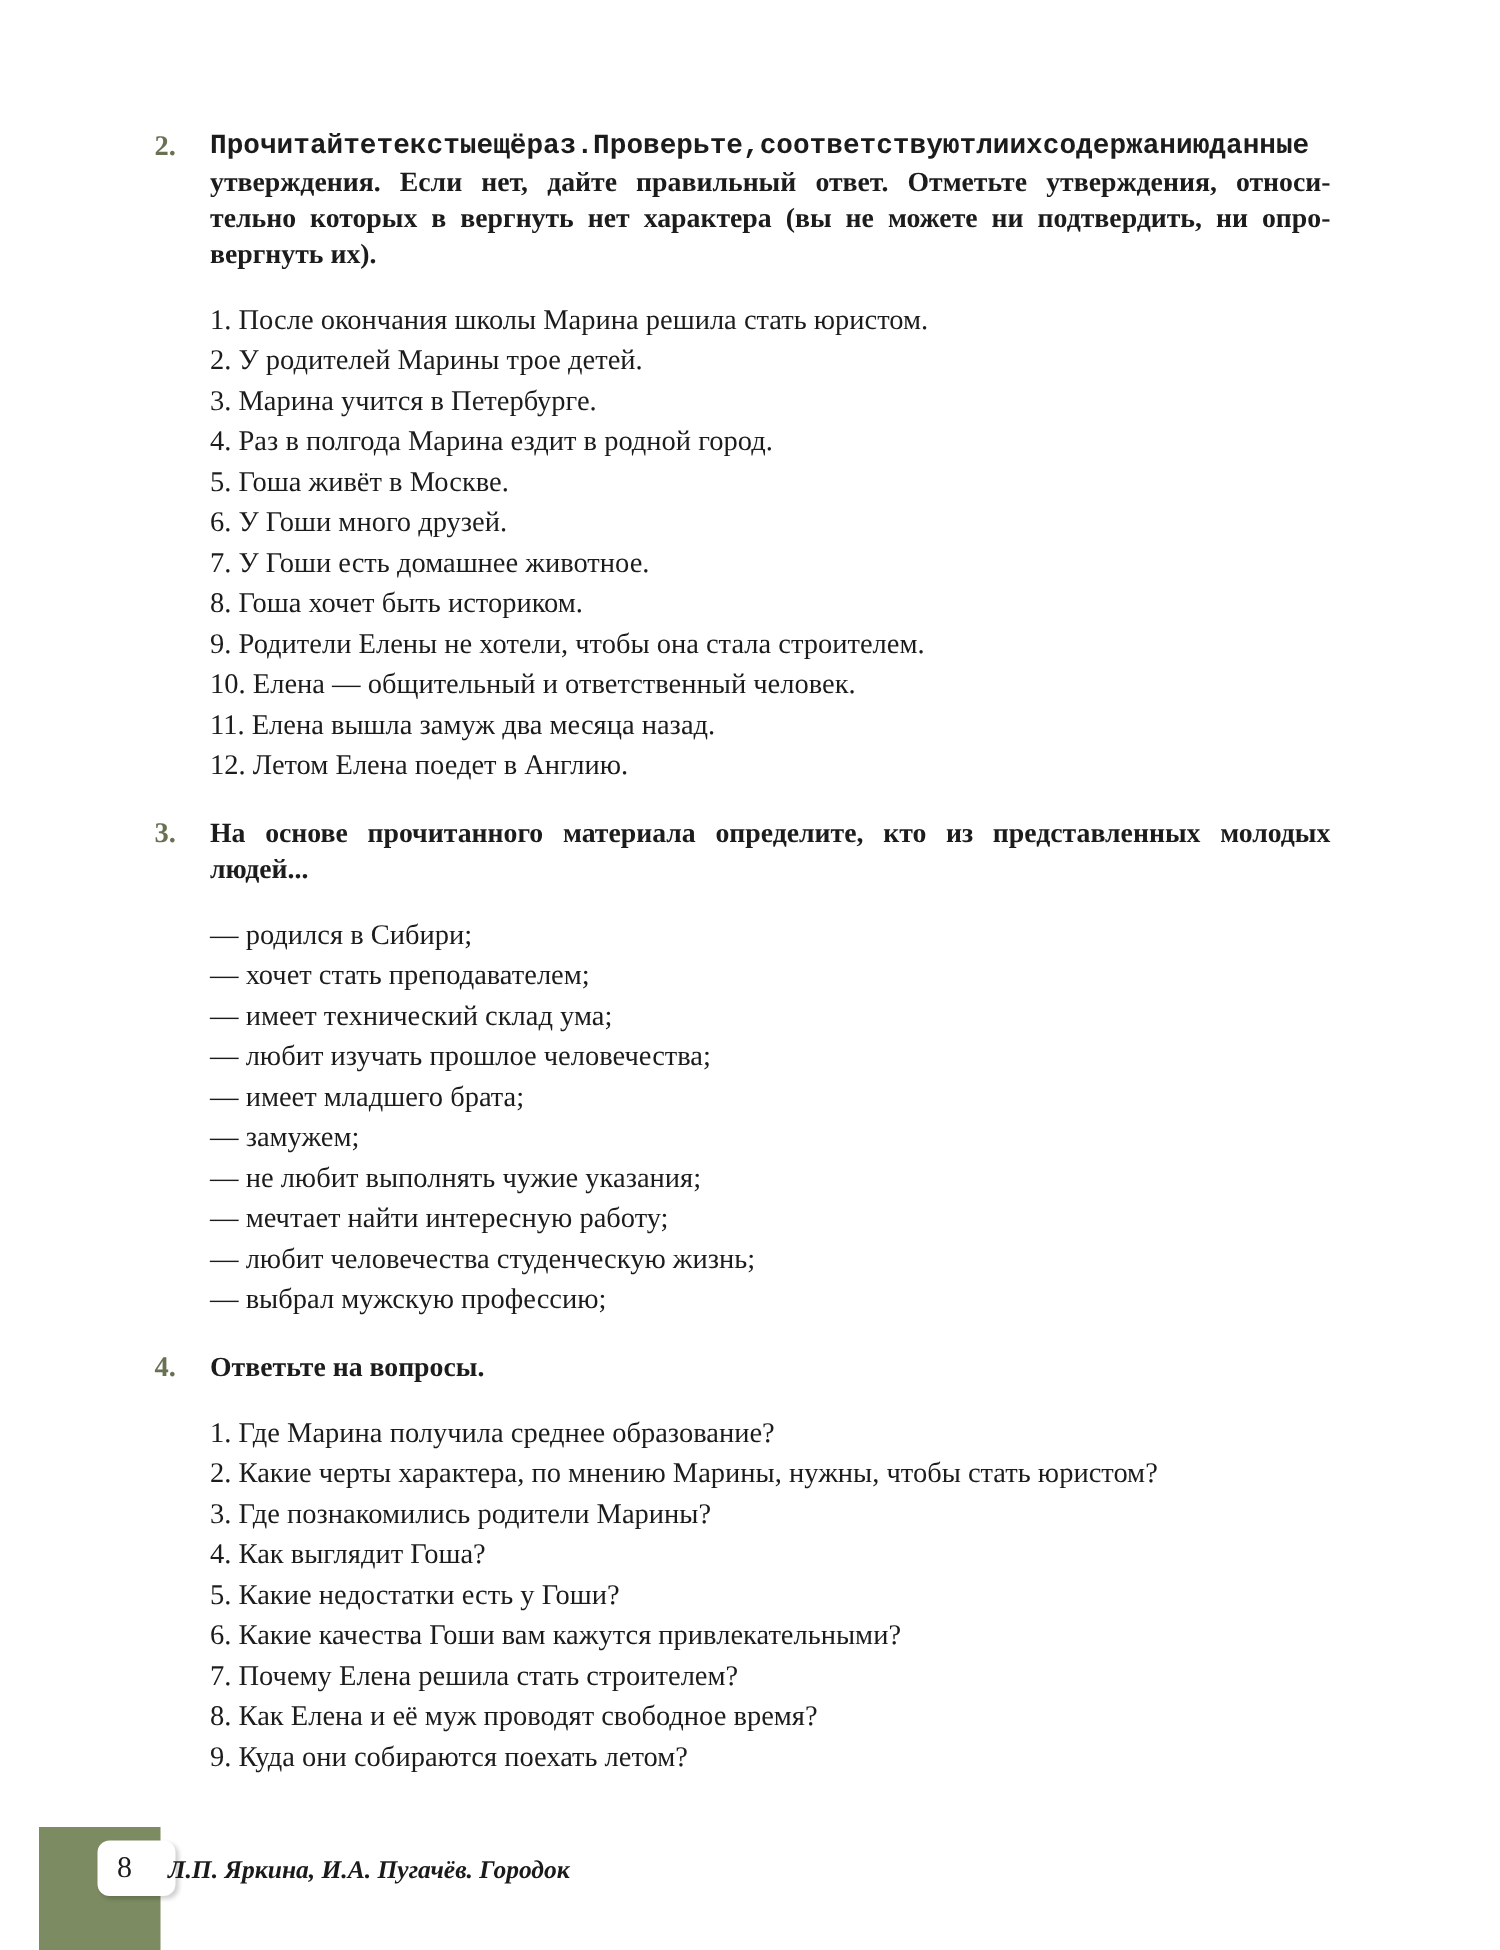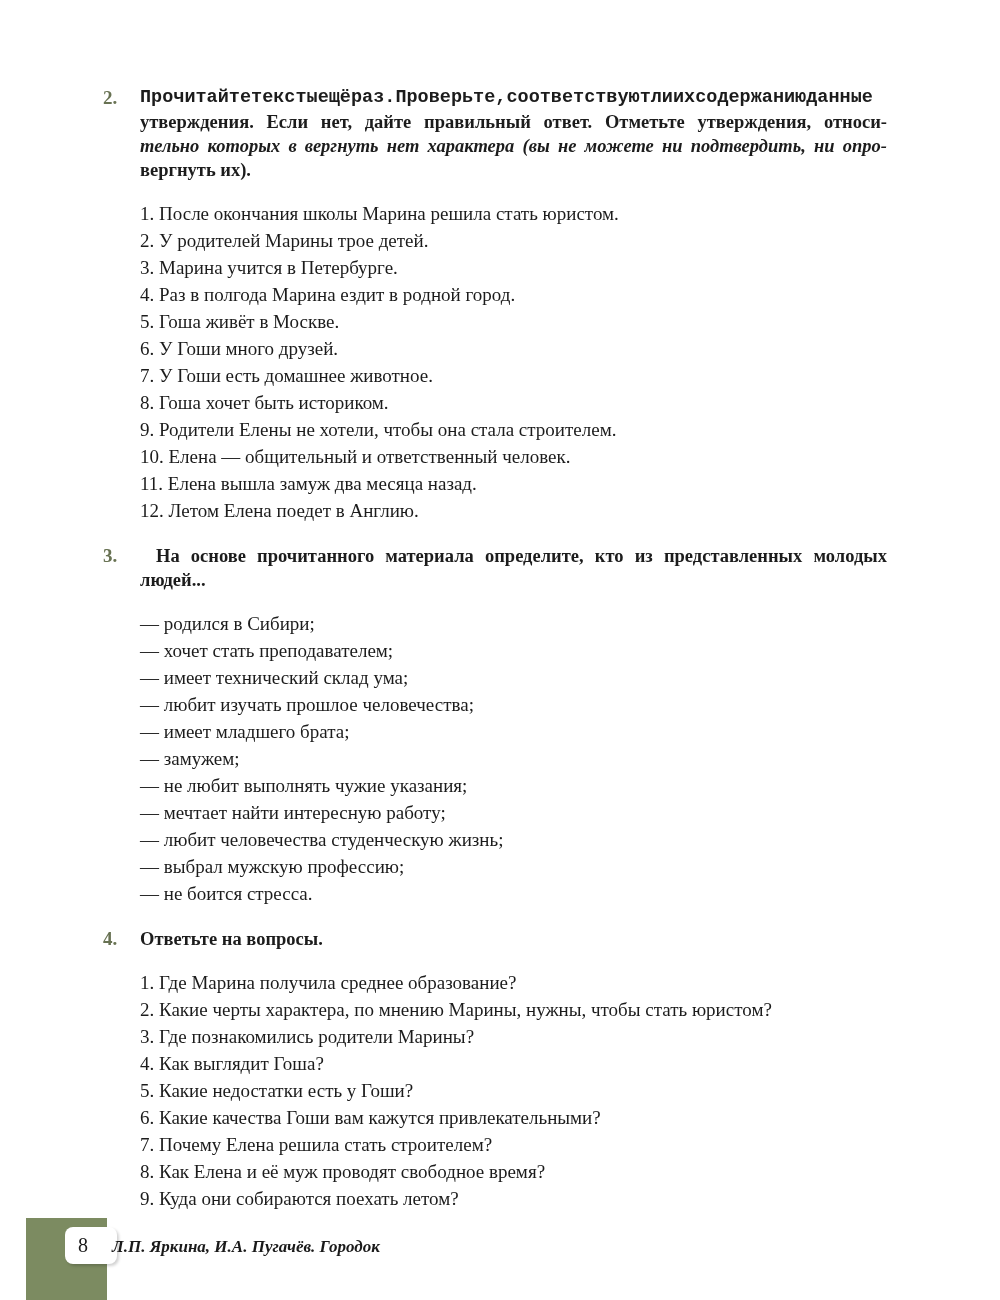--- a/index.html
+++ b/index.html
@@ -89,21 +89,21 @@
               <span>утверждения.</span>
               <span>Если</span>
               <span>нет,</span>
               <span>дайте</span>
               <span>правильный</span>
               <span>ответ.</span>
               <span>Отметьте</span>
               <span>утверждения,</span>
               <span>относи-</span>
             </div>
-          <div class="iline jline" style="display: flex; justify-content: space-between; white-space: nowrap; font-style: italic;">
+          <div class="iline jline" style="display: flex; justify-content: space-between; white-space: nowrap;">
               <span>тельно</span>
               <span>которых</span>
               <span>в</span>
               <span>вергнуть</span>
               <span>нет</span>
               <span>характера</span>
               <span>(вы</span>
               <span>не</span>
               <span>можете</span>
               <span>ни</span>
@@ -127,21 +127,21 @@
         <div class="item">10. Елена — общительный и ответственный человек.</div>
         <div class="item">11. Елена вышла замуж два месяца назад.</div>
         <div class="item">12. Летом Елена поедет в Англию.</div>
       </div>
     </section>
 
     <section class="exercise">
       <div class="ex-head">
         <div class="ex-num">3.</div>
         <div class="ex-instruction">
-          <div class="iline jline" style="display: flex; justify-content: space-between; white-space: nowrap; margin-left: 16px;">
+          <div class="iline jline" style="display: flex; justify-content: space-between; white-space: nowrap;">
               <span>На</span>
               <span>основе</span>
               <span>прочитанного</span>
               <span>материала</span>
               <span>определите,</span>
               <span>кто</span>
               <span>из</span>
               <span>представленных</span>
               <span>молодых</span>
             </div>
@@ -152,21 +152,20 @@
         <div class="item">— родился в Сибири;</div>
         <div class="item">— хочет стать преподавателем;</div>
         <div class="item">— имеет технический склад ума;</div>
         <div class="item">— любит изучать прошлое человечества;</div>
         <div class="item">— имеет младшего брата;</div>
         <div class="item">— замужем;</div>
         <div class="item">— не любит выполнять чужие указания;</div>
         <div class="item">— мечтает найти интересную работу;</div>
         <div class="item">— любит человечества студенческую жизнь;</div>
         <div class="item">— выбрал мужскую профессию;</div>
-        <div class="item">— не боится стресса.</div>
       </div>
     </section>
 
     <section class="exercise">
       <div class="ex-head">
         <div class="ex-num">4.</div>
         <div class="ex-instruction">
           <div class="iline">Ответьте на вопросы.</div>
         </div>
       </div>

